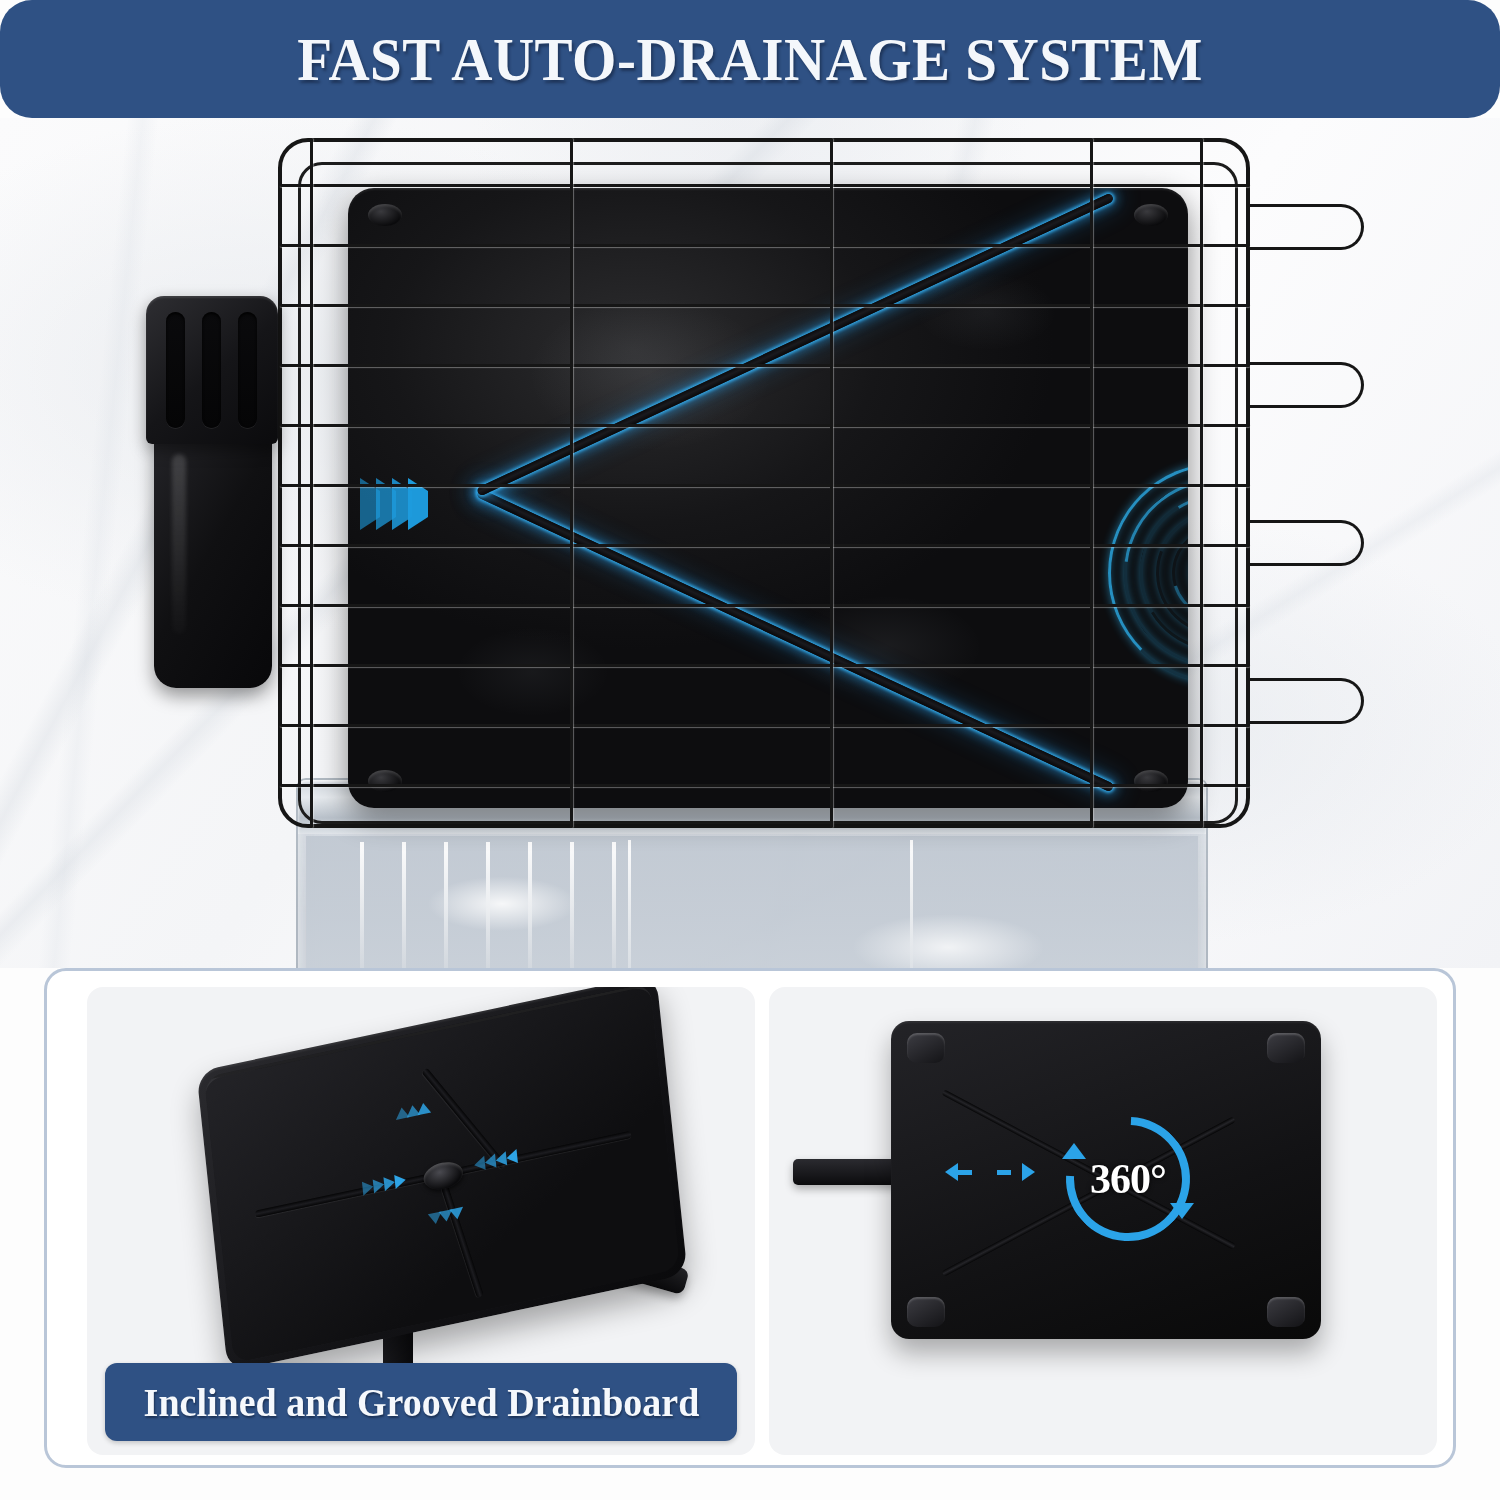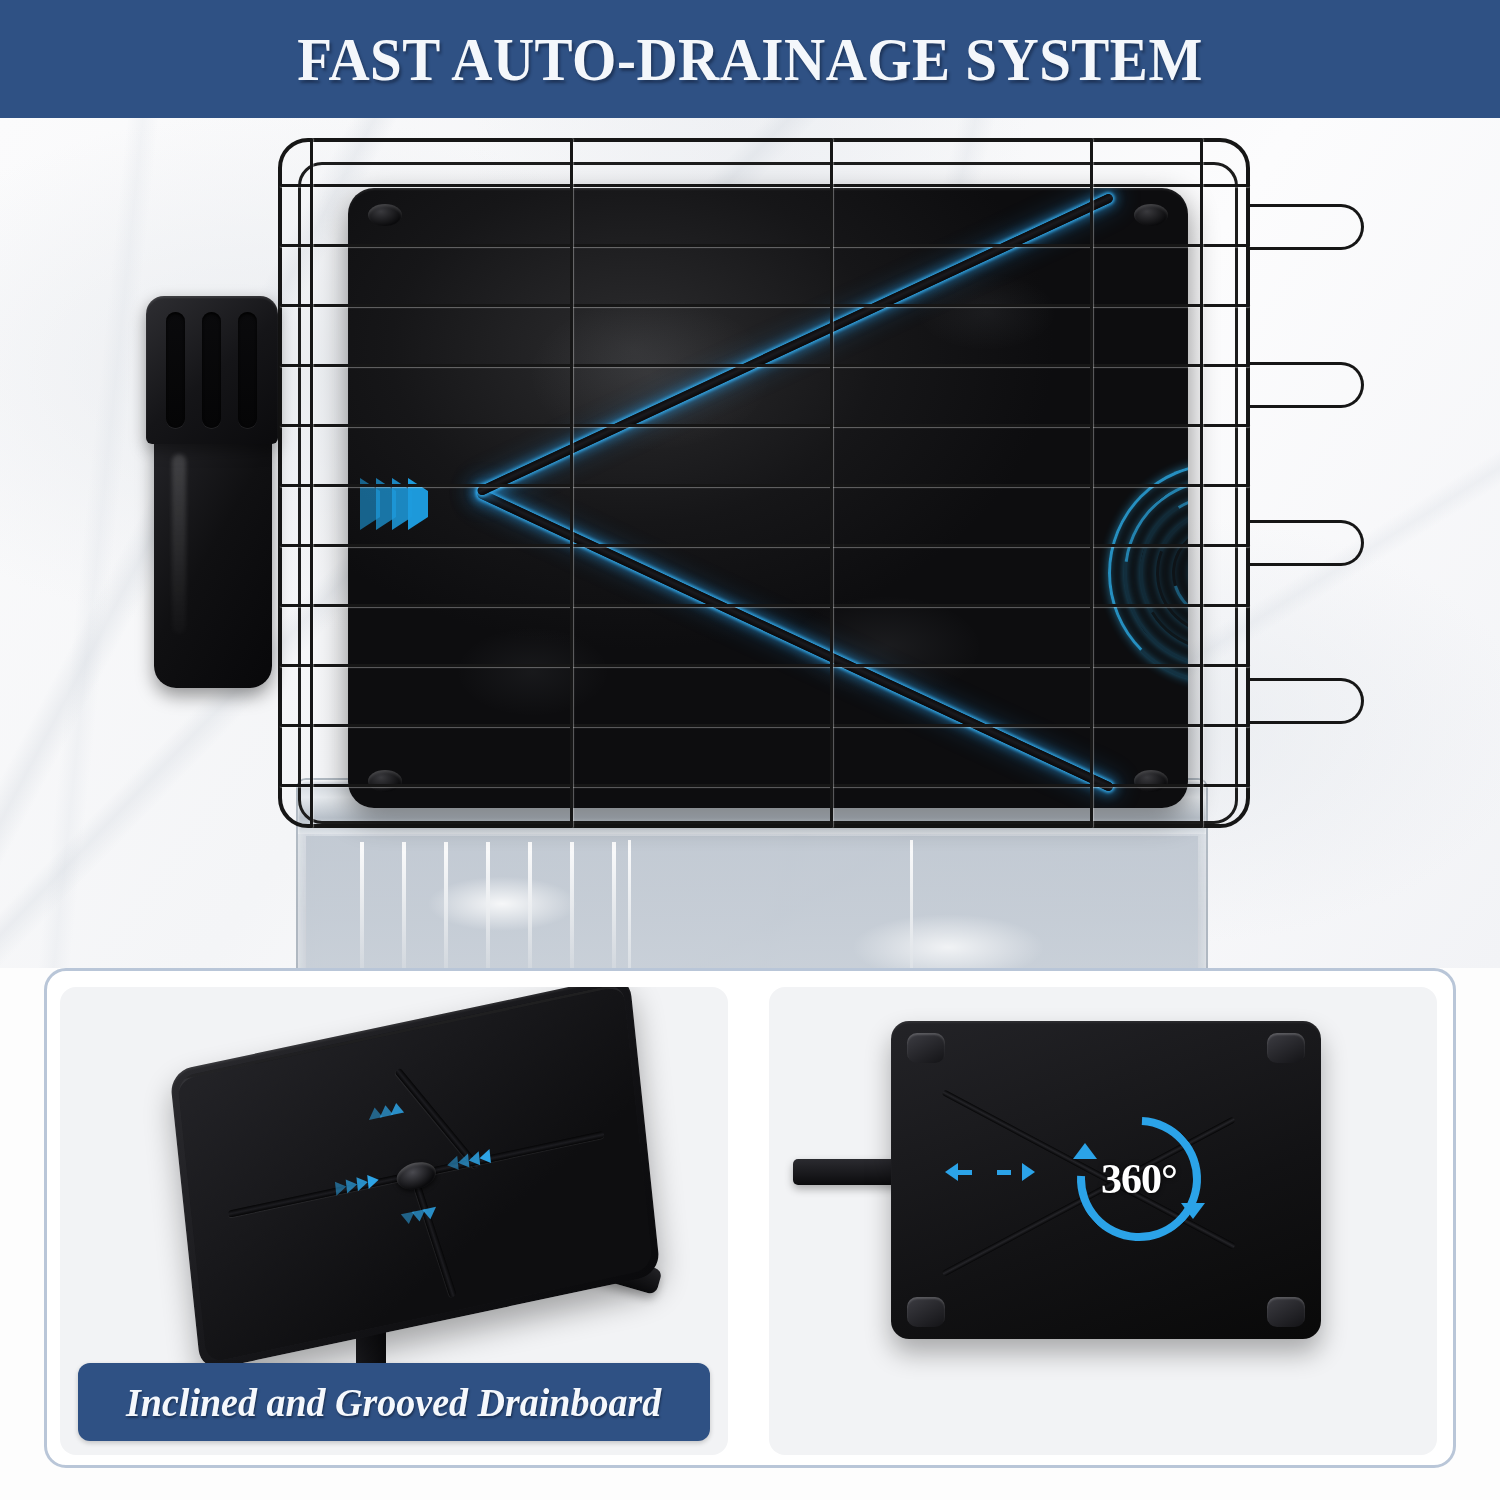--- a/index.html
+++ b/index.html
@@ -13,21 +13,21 @@
     position:relative;
     width:1500px; height:1500px;
     background:#fdfdfd;
   }
 
   
   .banner {
     position:absolute; left:0; top:0;
     width:1500px; height:118px;
     background:#2f5184;
-    display:flex; align-items:center; justify-content:center;
+    display:flex; align-items:center; justify-content:center;border-radius:32px;
   }
   .banner-title {
     color:#f4f7fb;
     font-family:"Liberation Serif", serif;
     font-weight:bold;
     font-size:62px;
     letter-spacing:0.5px;
     transform:scaleX(0.92);
     text-shadow:2px 3px 3px rgba(10,20,40,0.45);
     white-space:nowrap;
@@ -211,21 +211,21 @@
     border:3px solid #b9c6d8;
     border-radius:22px;
     background:#ffffff;
   }
   .panel {
     position:absolute; top:16px; height:468px;
     border-radius:16px;
     background:#f2f3f5;
     overflow:hidden;
   }
-  .panel-a { left:13px; width:668px;font-style:italic; }
+  .panel-a { left:40px; width:668px; }
   .panel-b { left:722px; width:668px; }
 
   .caption {
     position:absolute; left:18px; bottom:14px;
     width:calc(100% - 36px); height:78px;
     background:#2f5184;
     border-radius:12px;
     display:flex; align-items:center; justify-content:center;
     box-shadow:0 2px 5px rgba(0,0,0,0.2);
   }
@@ -309,21 +309,21 @@
     background:linear-gradient(180deg,#050506,#242428 50%,#050506);
   }
   .under-spout {
     position:absolute; left:24px; top:172px;
     width:152px; height:26px;
     border-radius:5px;
     background:linear-gradient(180deg,#2b2b30,#0b0b0d);
     box-shadow:0 4px 8px rgba(0,0,0,0.3);
   }
   .badge360 {
-    position:absolute; left:308px; top:130px;
+    position:absolute; left:297px; top:130px;
     width:124px; height:124px;
   }
   .badge360 .ring {
     position:absolute; inset:0;
     border-radius:50%;
     border:8px solid #2ba3e8;
     border-top-color:transparent;
     transform:rotate(-42deg);
   }
   .badge360 .txt {

